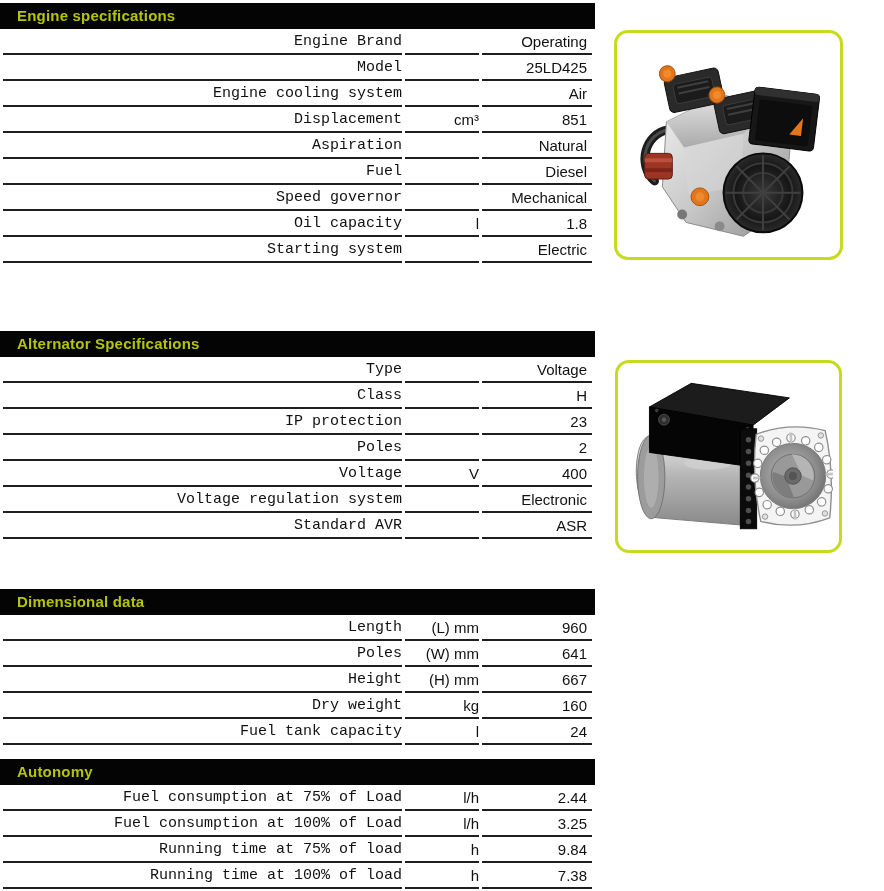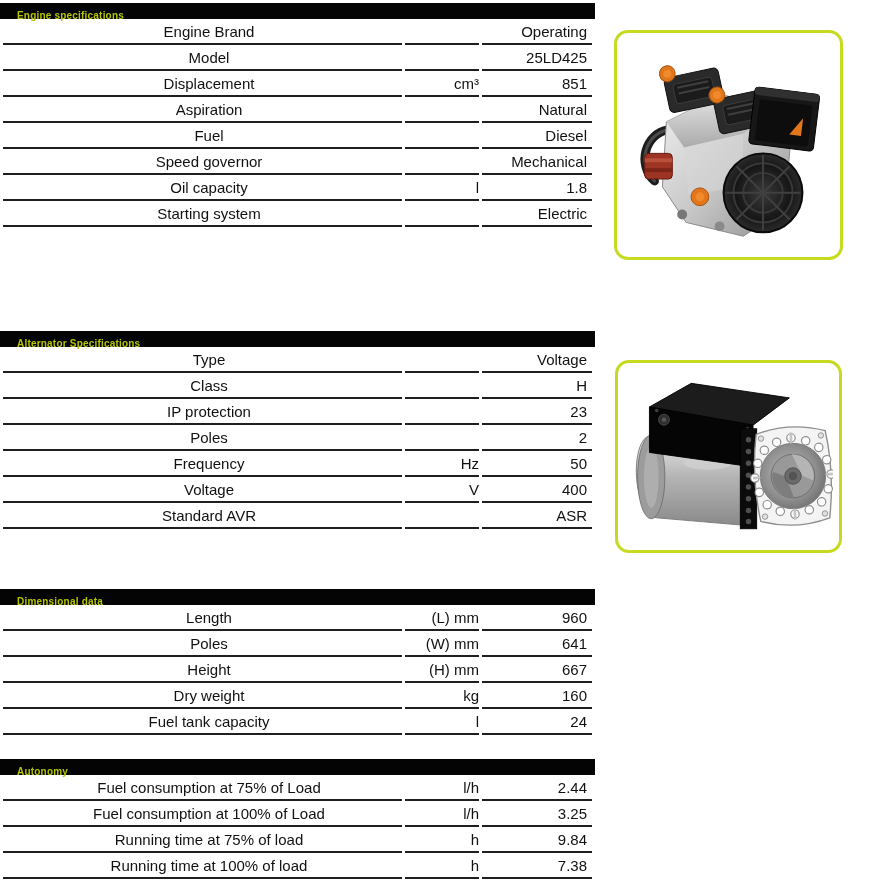--- a/index.html
+++ b/index.html
@@ -11,44 +11,44 @@
     color: #111111;
     overflow: hidden;
   }
   .spec-section { position: absolute; left: 0; width: 595px; }
   #section-engine      { top: 3px;   }
   #section-alternator  { top: 331px; }
   #section-dimensional { top: 589px; }
   #section-autonomy    { top: 759px; }
 
   .section-header {
-    height: 16px;
+    height: 26px;
     background: #040404;
     color: #b6c500;
-    font-size: 10px;
+    font-size: 15px;
     font-weight: bold;
     line-height: 26px;
     padding-left: 17px;
     letter-spacing: 0.2px;
   }
   table.spec-table {
     width: 595px;
     border-collapse: separate;
     border-spacing: 3px 0;
     table-layout: fixed;
   }
   table.spec-table td {
     height: 26px;
     border-bottom: 2px solid #1f1f1f;
     font-size: 15px;
     white-space: nowrap;
     overflow: hidden;
     vertical-align: middle;
   }
-  td.spec-label { padding-left: 13px; text-align: center; }
+  td.spec-label { padding-left: 13px; text-align: right; font-family: Liberation Mono, monospace; }
   td.spec-unit  { width: 74px;  text-align: right; }
   td.spec-value { width: 110px; text-align: right; padding-right: 5px; }
 
   .photo-card {
     position: absolute;
     background: #ffffff;
     border: 3px solid #c6da1f;
     border-radius: 14px;
     display: flex;
     align-items: center;
@@ -70,20 +70,25 @@
           <td class="spec-label">Engine Brand</td>
           <td class="spec-unit"></td>
           <td class="spec-value">Operating</td>
         </tr>
         <tr>
           <td class="spec-label">Model</td>
           <td class="spec-unit"></td>
           <td class="spec-value">25LD425</td>
         </tr>
         <tr>
+          <td class="spec-label">Engine cooling system</td>
+          <td class="spec-unit"></td>
+          <td class="spec-value">Air</td>
+        </tr>
+        <tr>
           <td class="spec-label">Displacement</td>
           <td class="spec-unit">cm³</td>
           <td class="spec-value">851</td>
         </tr>
         <tr>
           <td class="spec-label">Aspiration</td>
           <td class="spec-unit"></td>
           <td class="spec-value">Natural</td>
         </tr>
         <tr>
@@ -128,28 +133,28 @@
           <td class="spec-label">IP protection</td>
           <td class="spec-unit"></td>
           <td class="spec-value">23</td>
         </tr>
         <tr>
           <td class="spec-label">Poles</td>
           <td class="spec-unit"></td>
           <td class="spec-value">2</td>
         </tr>
         <tr>
-          <td class="spec-label">Frequency</td>
-          <td class="spec-unit">Hz</td>
-          <td class="spec-value">50</td>
-        </tr>
-        <tr>
           <td class="spec-label">Voltage</td>
           <td class="spec-unit">V</td>
           <td class="spec-value">400</td>
+        </tr>
+        <tr>
+          <td class="spec-label">Voltage regulation system</td>
+          <td class="spec-unit"></td>
+          <td class="spec-value">Electronic</td>
         </tr>
         <tr>
           <td class="spec-label">Standard AVR</td>
           <td class="spec-unit"></td>
           <td class="spec-value">ASR</td>
         </tr>
       </tbody>
   </table>
 </section>
 

